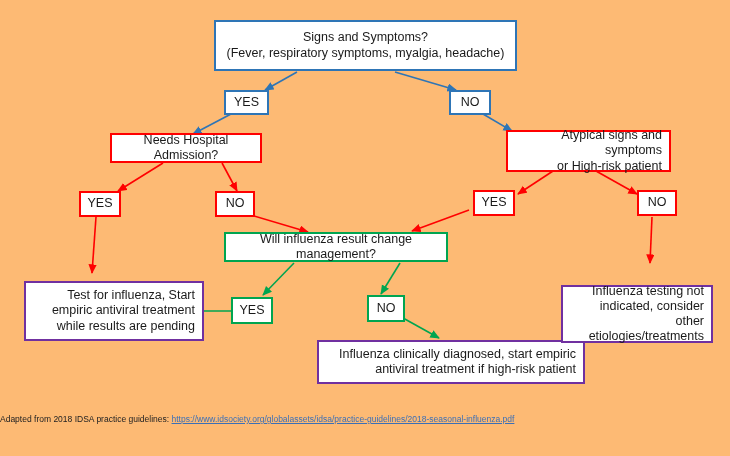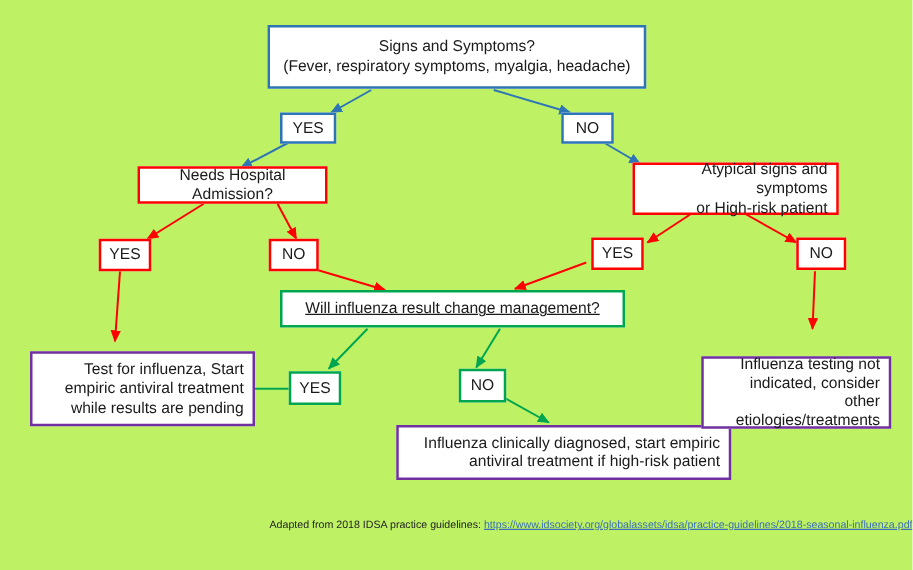--- a/index.html
+++ b/index.html
@@ -8,21 +8,21 @@
     padding: 0;
     background: #ffffff;
   }
   body {
     font-family: "Liberation Sans", sans-serif;
   }
   #canvas {
     position: relative;
     width: 730px;
     height: 456px;
-    background: #bef264;
+    background: #fdba74;
     overflow: hidden;
   }
   #arrows {
     position: absolute;
     left: 0;
     top: 0;
     width: 730px;
     height: 456px;
     pointer-events: none;
   }
@@ -56,21 +56,21 @@
   .box-text {
     font-size: 12.5px;
     padding: 3px 7px;
   }
 
   #footer {
     position: absolute;
     left: 0;
     top: 414px;
     width: 730px;
-    text-align: right;
+    text-align: left;
     font-size: 8.5px;
     color: #222222;
     z-index: 2;
   }
   #footer a,
   #footer .link {
     color: #3b6fb6;
     text-decoration: underline;
   }
 </style>
@@ -156,21 +156,21 @@
   </div>
 
   <div class="node red center label-box" style="left:473px; top:190px; width:42px; height:26px;">
     <span class="txt">YES</span>
   </div>
 
   <div class="node red center label-box" style="left:637px; top:190px; width:40px; height:26px;">
     <span class="txt">NO</span>
   </div>
 
-  <div class="node green center box-text" style="left:224px; top:232px; width:276px; height:30px;text-decoration:underline;">
+  <div class="node green center box-text" style="left:224px; top:232px; width:224px; height:30px;">
     <span class="txt">Will influenza result change management?</span>
   </div>
 
   <div class="node green center label-box" style="left:231px; top:297px; width:42px; height:27px;">
     <span class="txt">YES</span>
   </div>
 
   <div class="node green center label-box" style="left:367px; top:295px; width:38px; height:27px;">
     <span class="txt">NO</span>
   </div>

